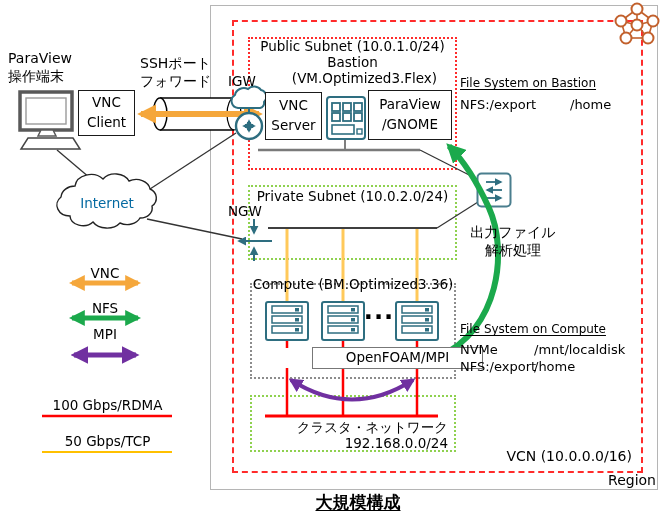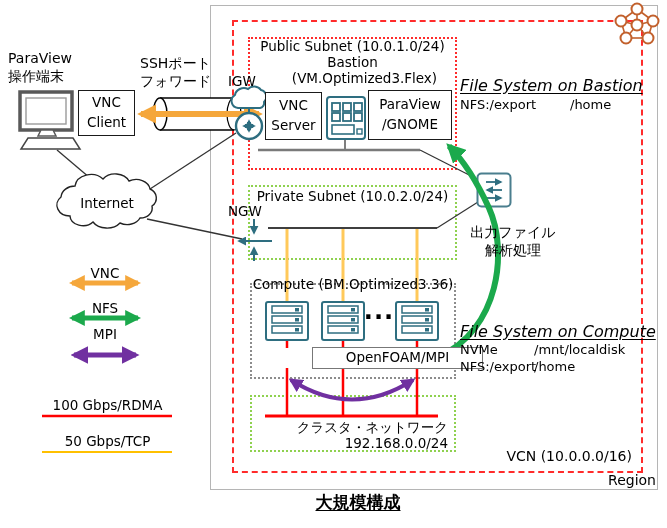--- a/index.html
+++ b/index.html
@@ -12,28 +12,28 @@
   .priv-box{left:248px;top:185px;width:209px;height:75px;border:2px dotted #8fd14f;}
   .comp-box{left:250px;top:283px;width:206px;height:96px;border:2px dotted #8c8c8c;}
   .clus-box{left:250px;top:395px;width:206px;height:57px;border:2px dotted #8fd14f;}
   svg.overlay{position:absolute;left:0;top:0;z-index:2;}
   .lbl{position:absolute;white-space:nowrap;z-index:3;font-size:13.5px;line-height:1.25;}
   .ctr{text-align:center;}
   .rgt{text-align:right;}
   .labelbox{position:absolute;box-sizing:border-box;background:#fff;border:1.7px solid #1a1a1a;
             display:flex;flex-direction:column;align-items:center;justify-content:center;
             font-size:13.5px;line-height:1.45;z-index:3;}
-  .fs-title{font-size:16px;text-decoration:underline;text-underline-offset:2px;font-style:italic;}
+  .fs-title{font-size:12px;text-decoration:underline;text-underline-offset:2px;}
   .fsrow{position:absolute;display:flex;font-size:13px;z-index:3;white-space:nowrap;}
   .fsrow .c1b{width:110px;}
   .fsrow .c1c{width:74px;}
   .openfoam{left:265px;top:347px;width:171px;height:22px;border:1.6px solid #777;margin-left:47px;}
   .title{font-weight:bold;font-size:17px;text-decoration:underline;text-underline-offset:2px;}
   .dots{font-weight:bold;font-size:24px;letter-spacing:1px;}
-  .internet{color:#000000;}
+  .internet{color:#0369a1;}
 </style>
 </head>
 <body>
 
 <div class="stage">
 
   <div class="bbox region-box"></div>
   <div class="bbox vcn-box"></div>
   <div class="bbox pub-box"></div>
   <div class="bbox priv-box"></div>

